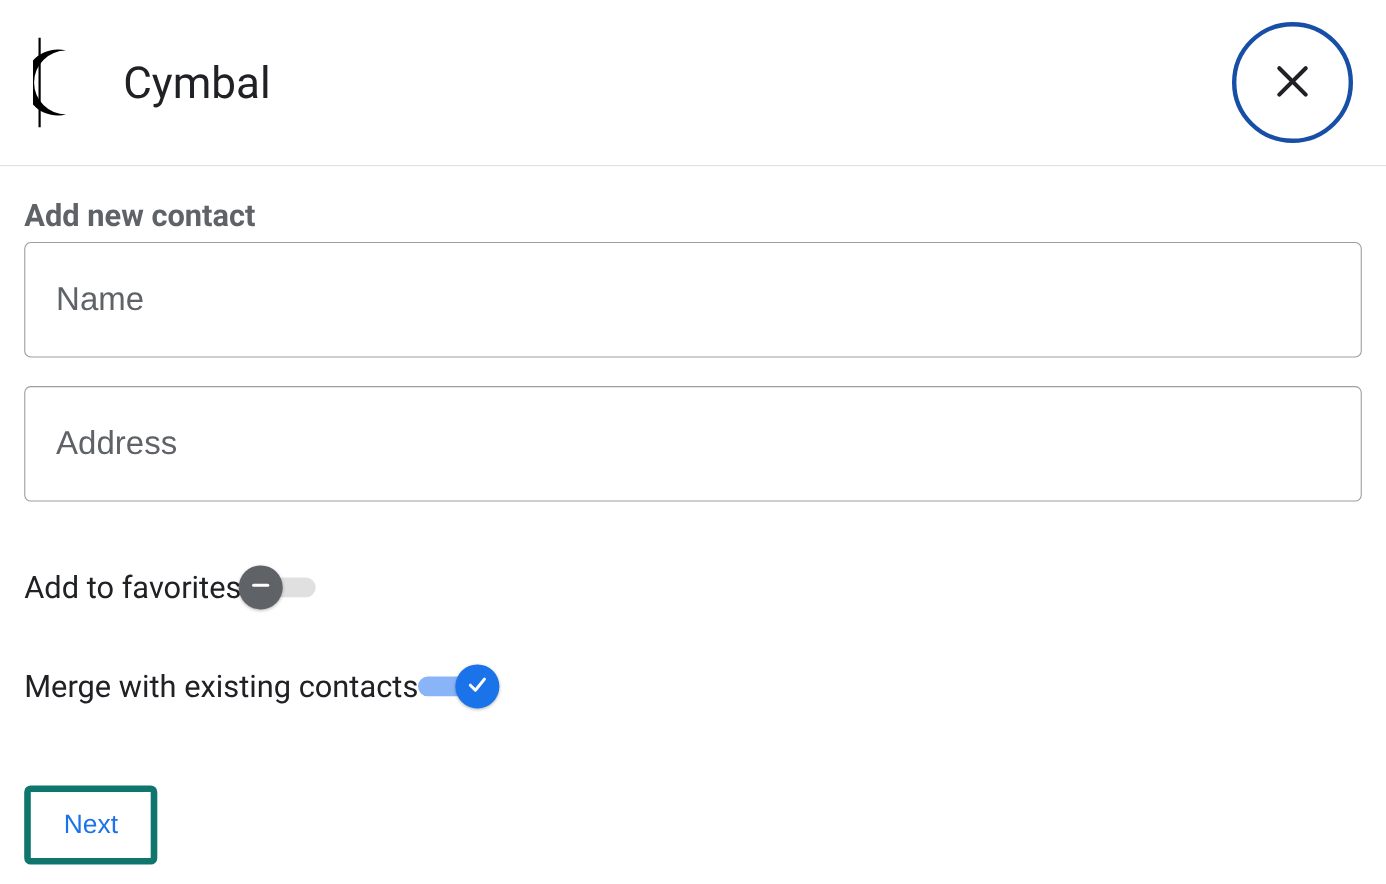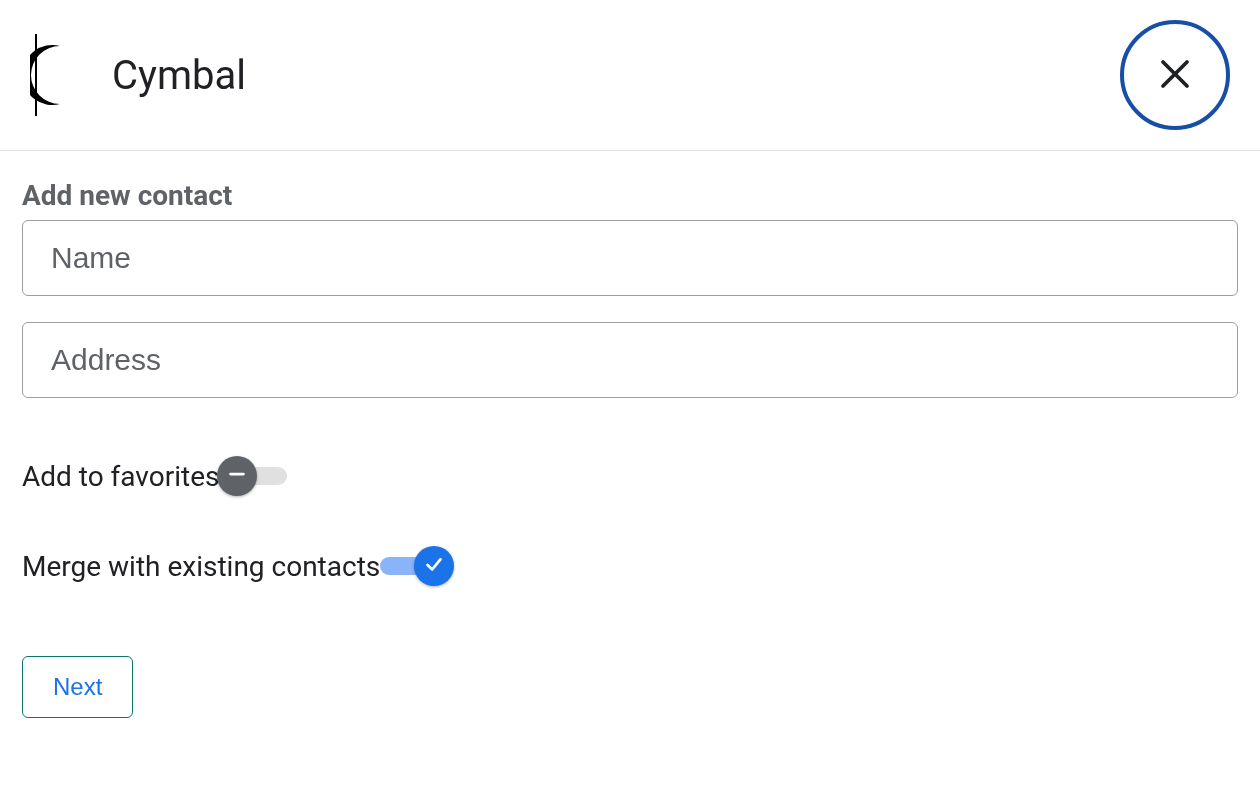--- a/index.html
+++ b/index.html
@@ -52,21 +52,21 @@
     .content {
       padding: 28px 22px;
     }
     .section-title {
       font-size: 28px;
       color: #5f6368;
       margin-bottom: 8px;
     }
     .text-input {
       width: 100%;
-      height: 76px;
+      height: 105px;
       border: 1px solid #9e9e9e;
       border-radius: 6px;
       padding: 0 28px;
       font-size: 30px;
       color: #202124;
       margin-bottom: 26px;
       outline: none;
     }
     .text-input::placeholder {
       color: #5f6368;
@@ -118,21 +118,21 @@
       right: -2px;
       background: #1a73e8;
     }
     .toggle-thumb svg {
       width: 22px;
       height: 22px;
     }
     .next-btn {
       margin-top: 20px;
       padding: 16px 30px;
-      border: 1px solid #0f766e;
+      border: 6px solid #0f766e;
       border-radius: 6px;
       background: #ffffff;
       color: #1a73e8;
       font-size: 24px;
       font-weight: 500;
       cursor: pointer;
     }
   </style>
 </head>
 <body>

